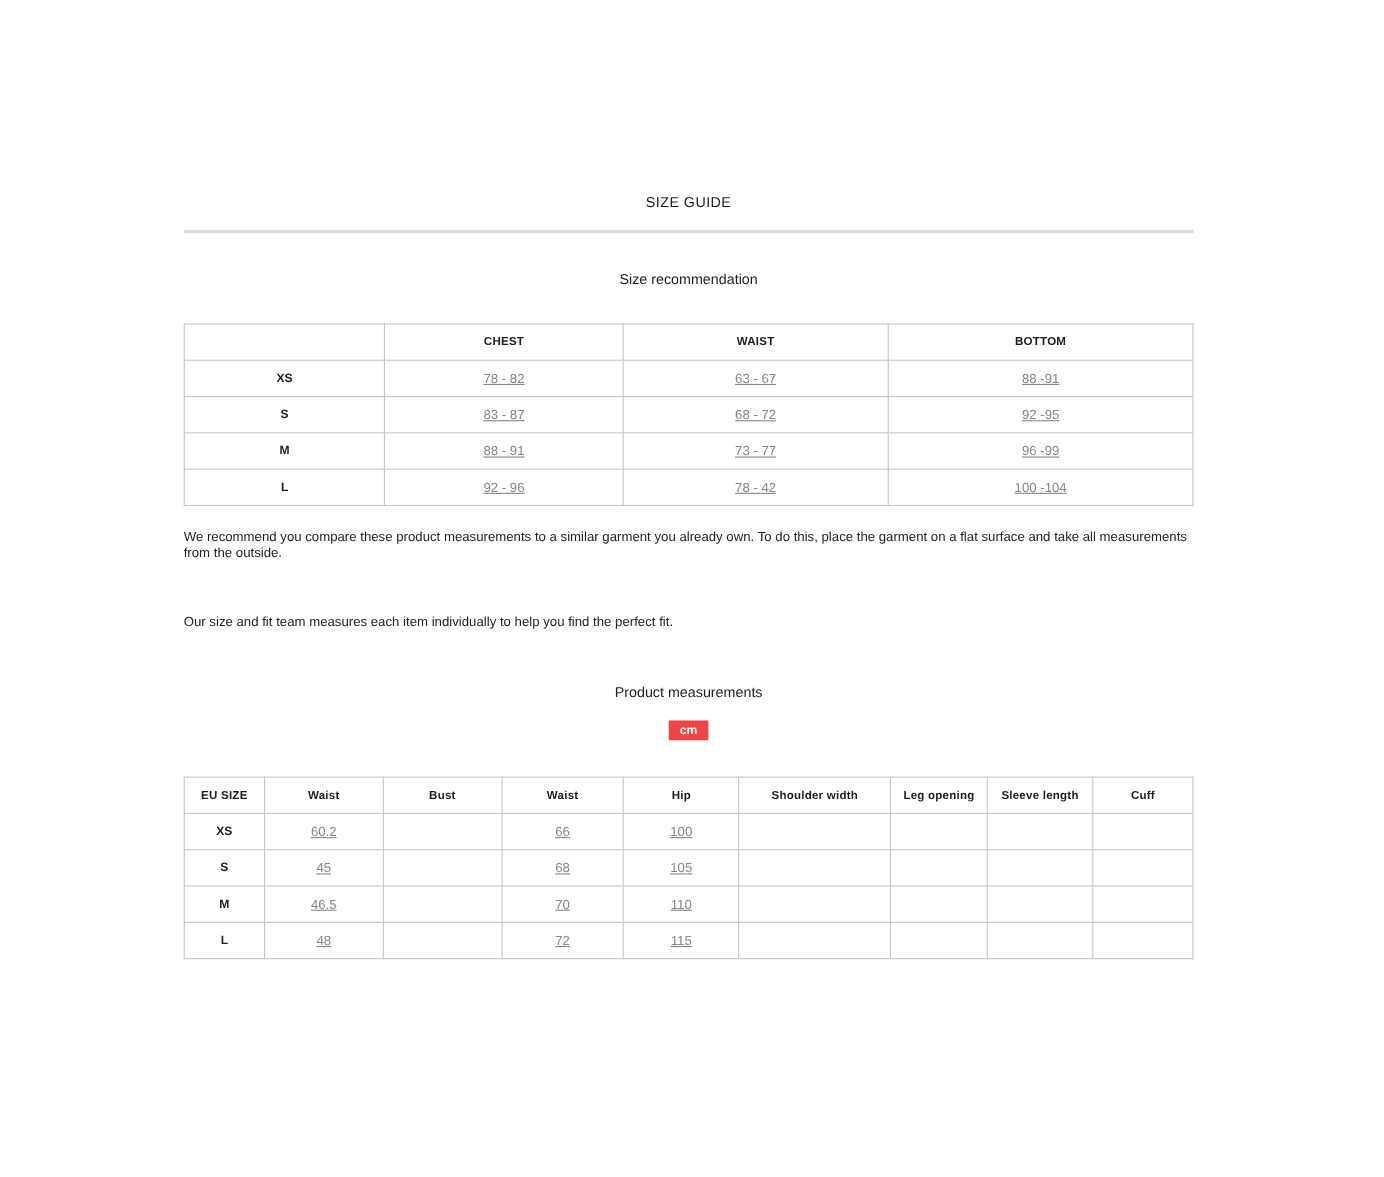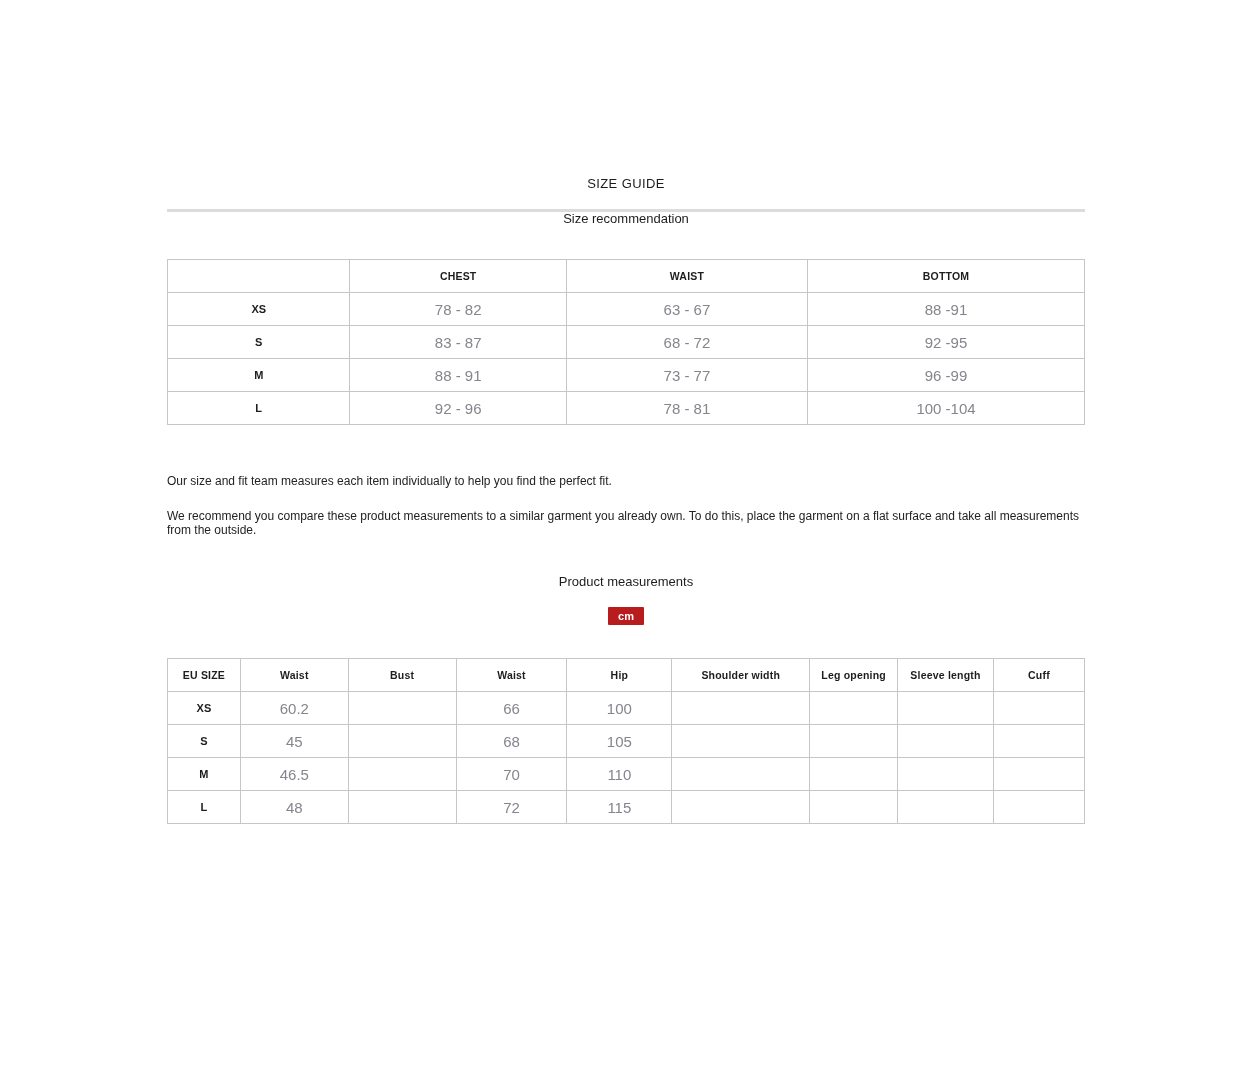--- a/index.html
+++ b/index.html
@@ -30,22 +30,22 @@
     background: #dcdcdc;
     margin-top: 18px;
   }
   .section-heading {
     text-align: center;
     font-size: 13px;
     font-weight: 400;
     color: #1d1d1d;
     line-height: 13px;
   }
-  .heading-size-rec { }
-  .heading-product  { margin-top: 38px; }
+  .heading-size-rec { margin-top: 35px; }
+  .heading-product  { margin-top: 51px; }
 
   table.guide {
     width: 100%;
     border-collapse: collapse;
     table-layout: fixed;
   }
   table.t1 { margin-top: 34px; }
   table.t2 { margin-top: 33px; }
   .guide th, .guide td {
     border: 1px solid #c6c6c6;
@@ -62,39 +62,40 @@
     color: #1d1d1d;
     letter-spacing: 0.2px;
     margin-top: 28px;
   }
   .guide td.lbl {
     font-size: 11px;
     font-weight: 700;
     color: #1d1d1d;
   }
   .guide td.val {
-    font-size: 15px;
+    font-size: 12px;
     font-weight: 400;
     color: #85858d;
+    text-decoration: underline;
   }
   .para {
     font-size: 12px;
     line-height: 14px;
     color: #232323;
     margin: 0;
   }
   .para-1 { margin-top: 49px; }
   .para-2 { margin-top: 21px; }
 
   .unit-badge {
     display: block;
     margin: 19px auto 0 auto;
     width: 36px;
     height: 18px;
-    background: #b91c1c;
+    background: #ef4444;
     color: #ffffff;
     font-family: "Liberation Sans", sans-serif;
     font-size: 11px;
     font-weight: 700;
     text-align: center;
     line-height: 18px;
     border: 0;
     border-radius: 1px;
     padding: 0;
     cursor: pointer;
@@ -141,28 +142,28 @@
         </tr>
         <tr>
           <td class="lbl">M</td>
           <td class="val">88 - 91</td>
           <td class="val">73 - 77</td>
           <td class="val">96 -99</td>
         </tr>
         <tr>
           <td class="lbl">L</td>
           <td class="val">92 - 96</td>
-          <td class="val">78 - 81</td>
+          <td class="val">78 - 42</td>
           <td class="val">100 -104</td>
         </tr>
       </tbody>
     </table>
 
+    <p class="para para-2">We recommend you compare these product measurements to a similar garment you already own. To do this, place the garment on a flat surface and take all measurements from the outside.</p>
     <p class="para para-1">Our size and fit team measures each item individually to help you find the perfect fit.</p>
-    <p class="para para-2">We recommend you compare these product measurements to a similar garment you already own. To do this, place the garment on a flat surface and take all measurements from the outside.</p>
 
     <div class="section-heading heading-product">Product measurements</div>
 
     <button class="unit-badge">cm</button>
 
     <table class="guide t2">
       <colgroup>
         <col style="width:7.95%">
           <col style="width:11.76%">
           <col style="width:11.76%">

